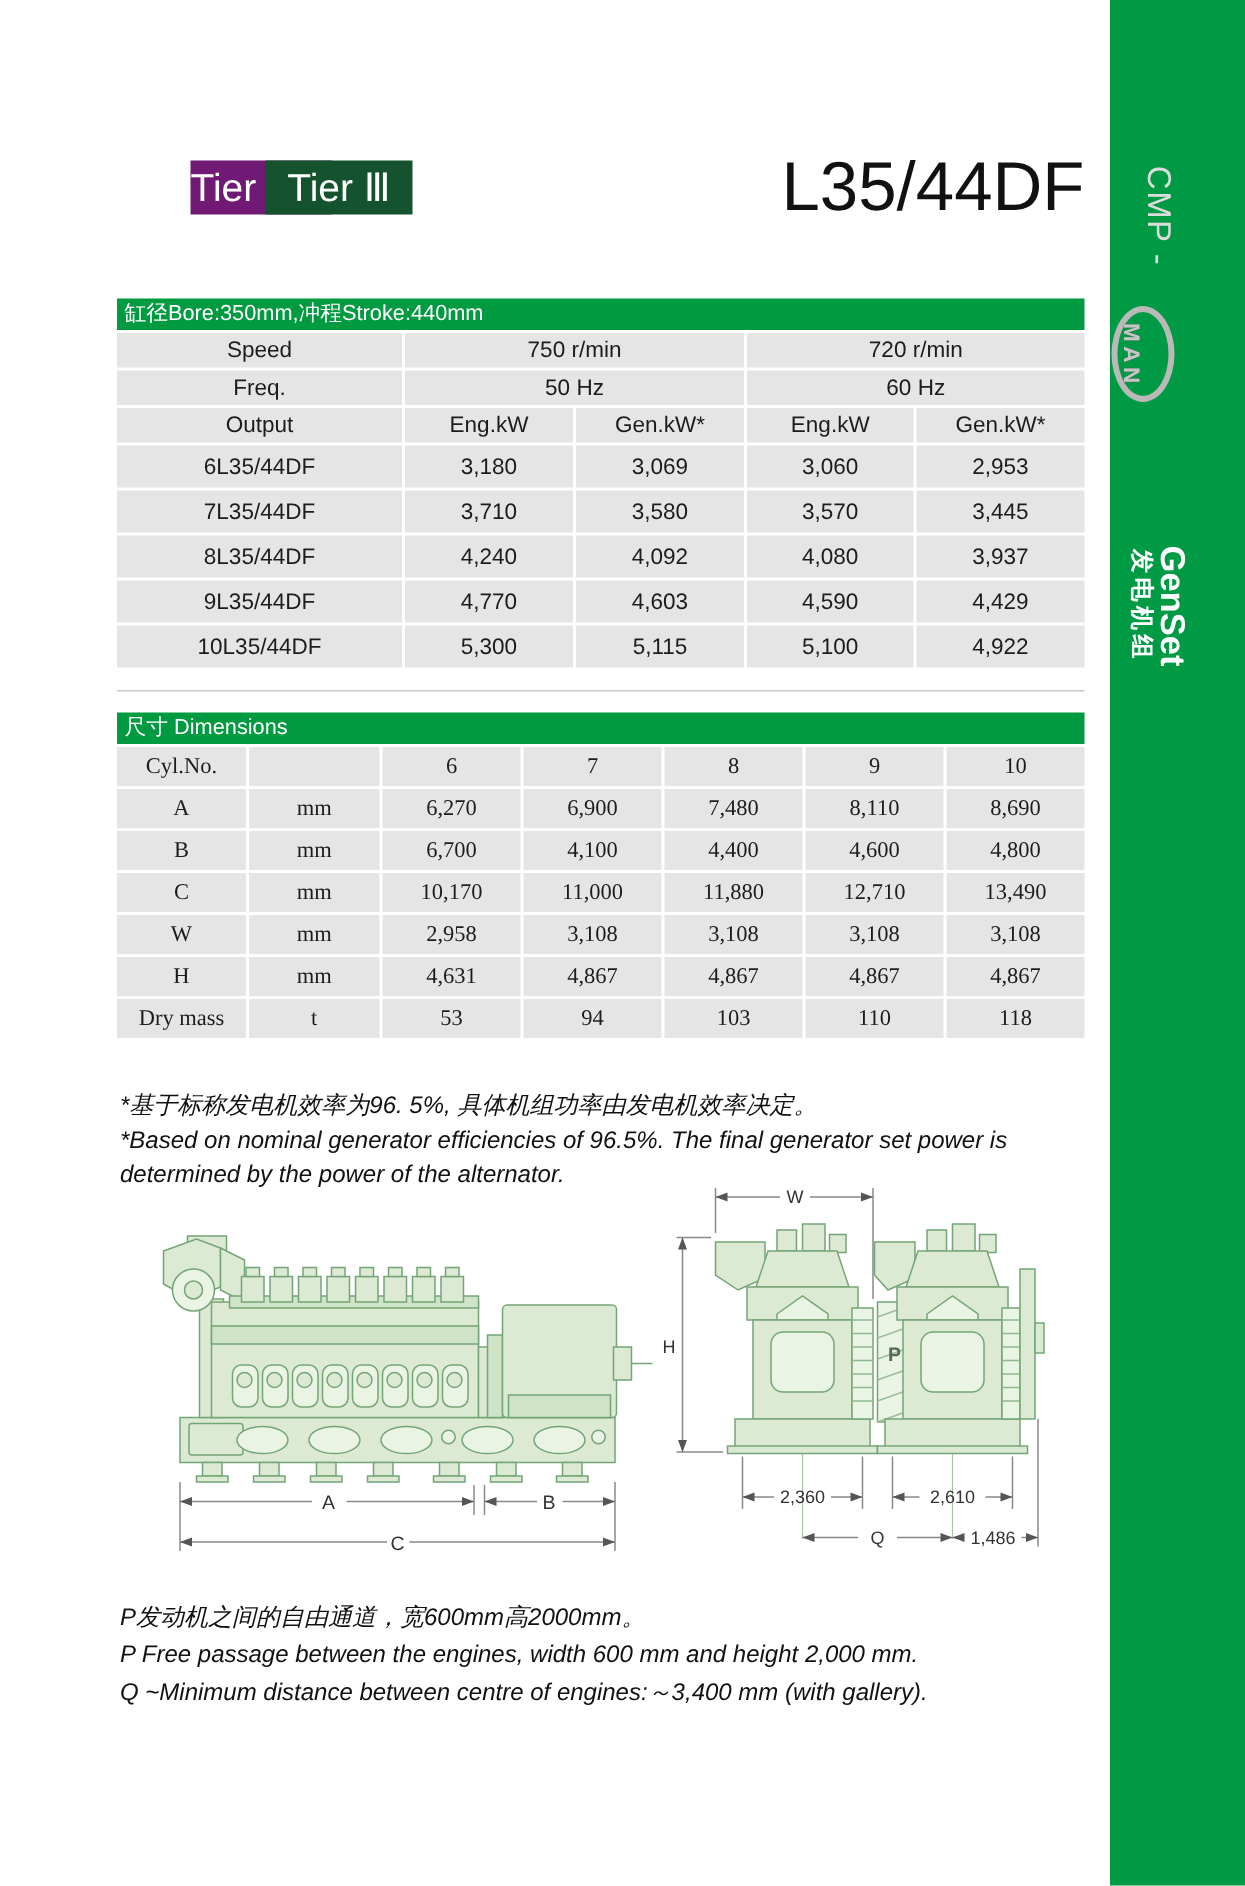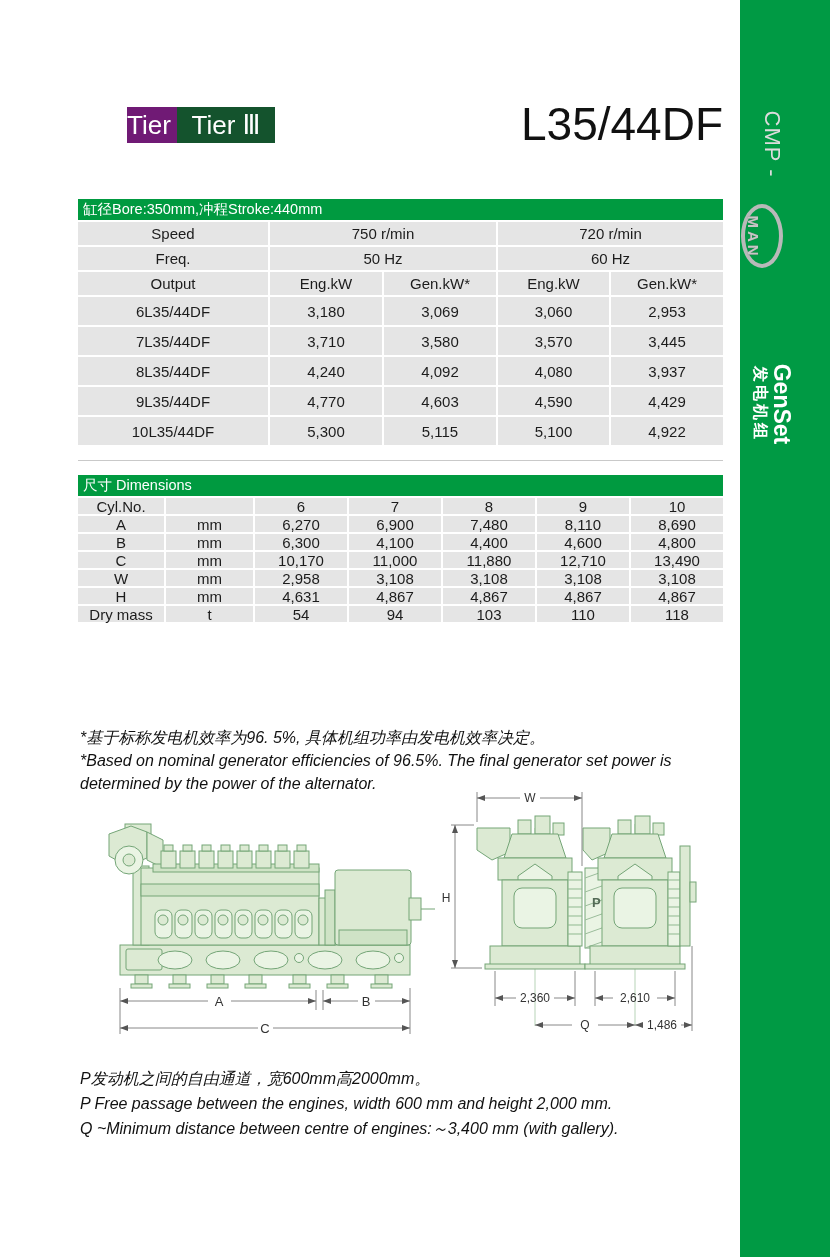--- a/index.html
+++ b/index.html
@@ -26,21 +26,21 @@
   
   .tbl{left:78px;width:645px;}
   #output-table{top:199px;border-radius:28px;}
   #dims-table{top:475px;}
   .tbl-head{height:21px;line-height:21px;background:#009a40;color:#fff;font-size:14.5px;padding-left:5px;}
   .grid{display:grid;gap:2px;padding-top:2px;background:#fff;}
   #t1grid{grid-template-columns:190px 112px 112px 111px 112px;}
   #t2grid{grid-template-columns:86px 87px 92px 92px 92px 92px 92px;}
   .c{background:#e5e5e5;display:flex;align-items:center;justify-content:center;
      font-size:15px;color:#1c1c1c;}
-  .h23{height:23px;} .h28{height:28px;} .h26{height:16px;}
+  .h23{height:23px;} .h28{height:28px;} .h26{height:26px;font-family:Liberation Serif, serif;}
   .sp2{grid-column:span 2;}
   #dims-rule{left:78px;top:460px;width:645px;height:1px;background:#c9c9c9;}
 
   
   #notes{left:80px;top:726px;width:650px;font-style:italic;font-size:16px;line-height:23px;color:#111;}
   #footer-notes{left:80px;top:1066px;width:660px;font-style:italic;font-size:16px;line-height:25px;color:#111;}
 
   svg text{font-family:"Liberation Sans","DejaVu Sans",sans-serif;}
 </style>
 </head>
@@ -124,21 +124,21 @@
     <div class="c h26">A</div>
     <div class="c h26">mm</div>
     <div class="c h26">6,270</div>
     <div class="c h26">6,900</div>
     <div class="c h26">7,480</div>
     <div class="c h26">8,110</div>
     <div class="c h26">8,690</div>
 
     <div class="c h26">B</div>
     <div class="c h26">mm</div>
-    <div class="c h26">6,300</div>
+    <div class="c h26">6,700</div>
     <div class="c h26">4,100</div>
     <div class="c h26">4,400</div>
     <div class="c h26">4,600</div>
     <div class="c h26">4,800</div>
 
     <div class="c h26">C</div>
     <div class="c h26">mm</div>
     <div class="c h26">10,170</div>
     <div class="c h26">11,000</div>
     <div class="c h26">11,880</div>
@@ -156,21 +156,21 @@
     <div class="c h26">H</div>
     <div class="c h26">mm</div>
     <div class="c h26">4,631</div>
     <div class="c h26">4,867</div>
     <div class="c h26">4,867</div>
     <div class="c h26">4,867</div>
     <div class="c h26">4,867</div>
 
     <div class="c h26">Dry mass</div>
     <div class="c h26">t</div>
-    <div class="c h26">54</div>
+    <div class="c h26">53</div>
     <div class="c h26">94</div>
     <div class="c h26">103</div>
     <div class="c h26">110</div>
     <div class="c h26">118</div>
   </div>
 </div>
 
 <div class="abs" id="notes">
   <div>*基于标称发电机效率为96. 5%, 具体机组功率由发电机效率决定。</div>
   <div>*Based on nominal generator efficiencies of 96.5%. The final generator set power is</div>

